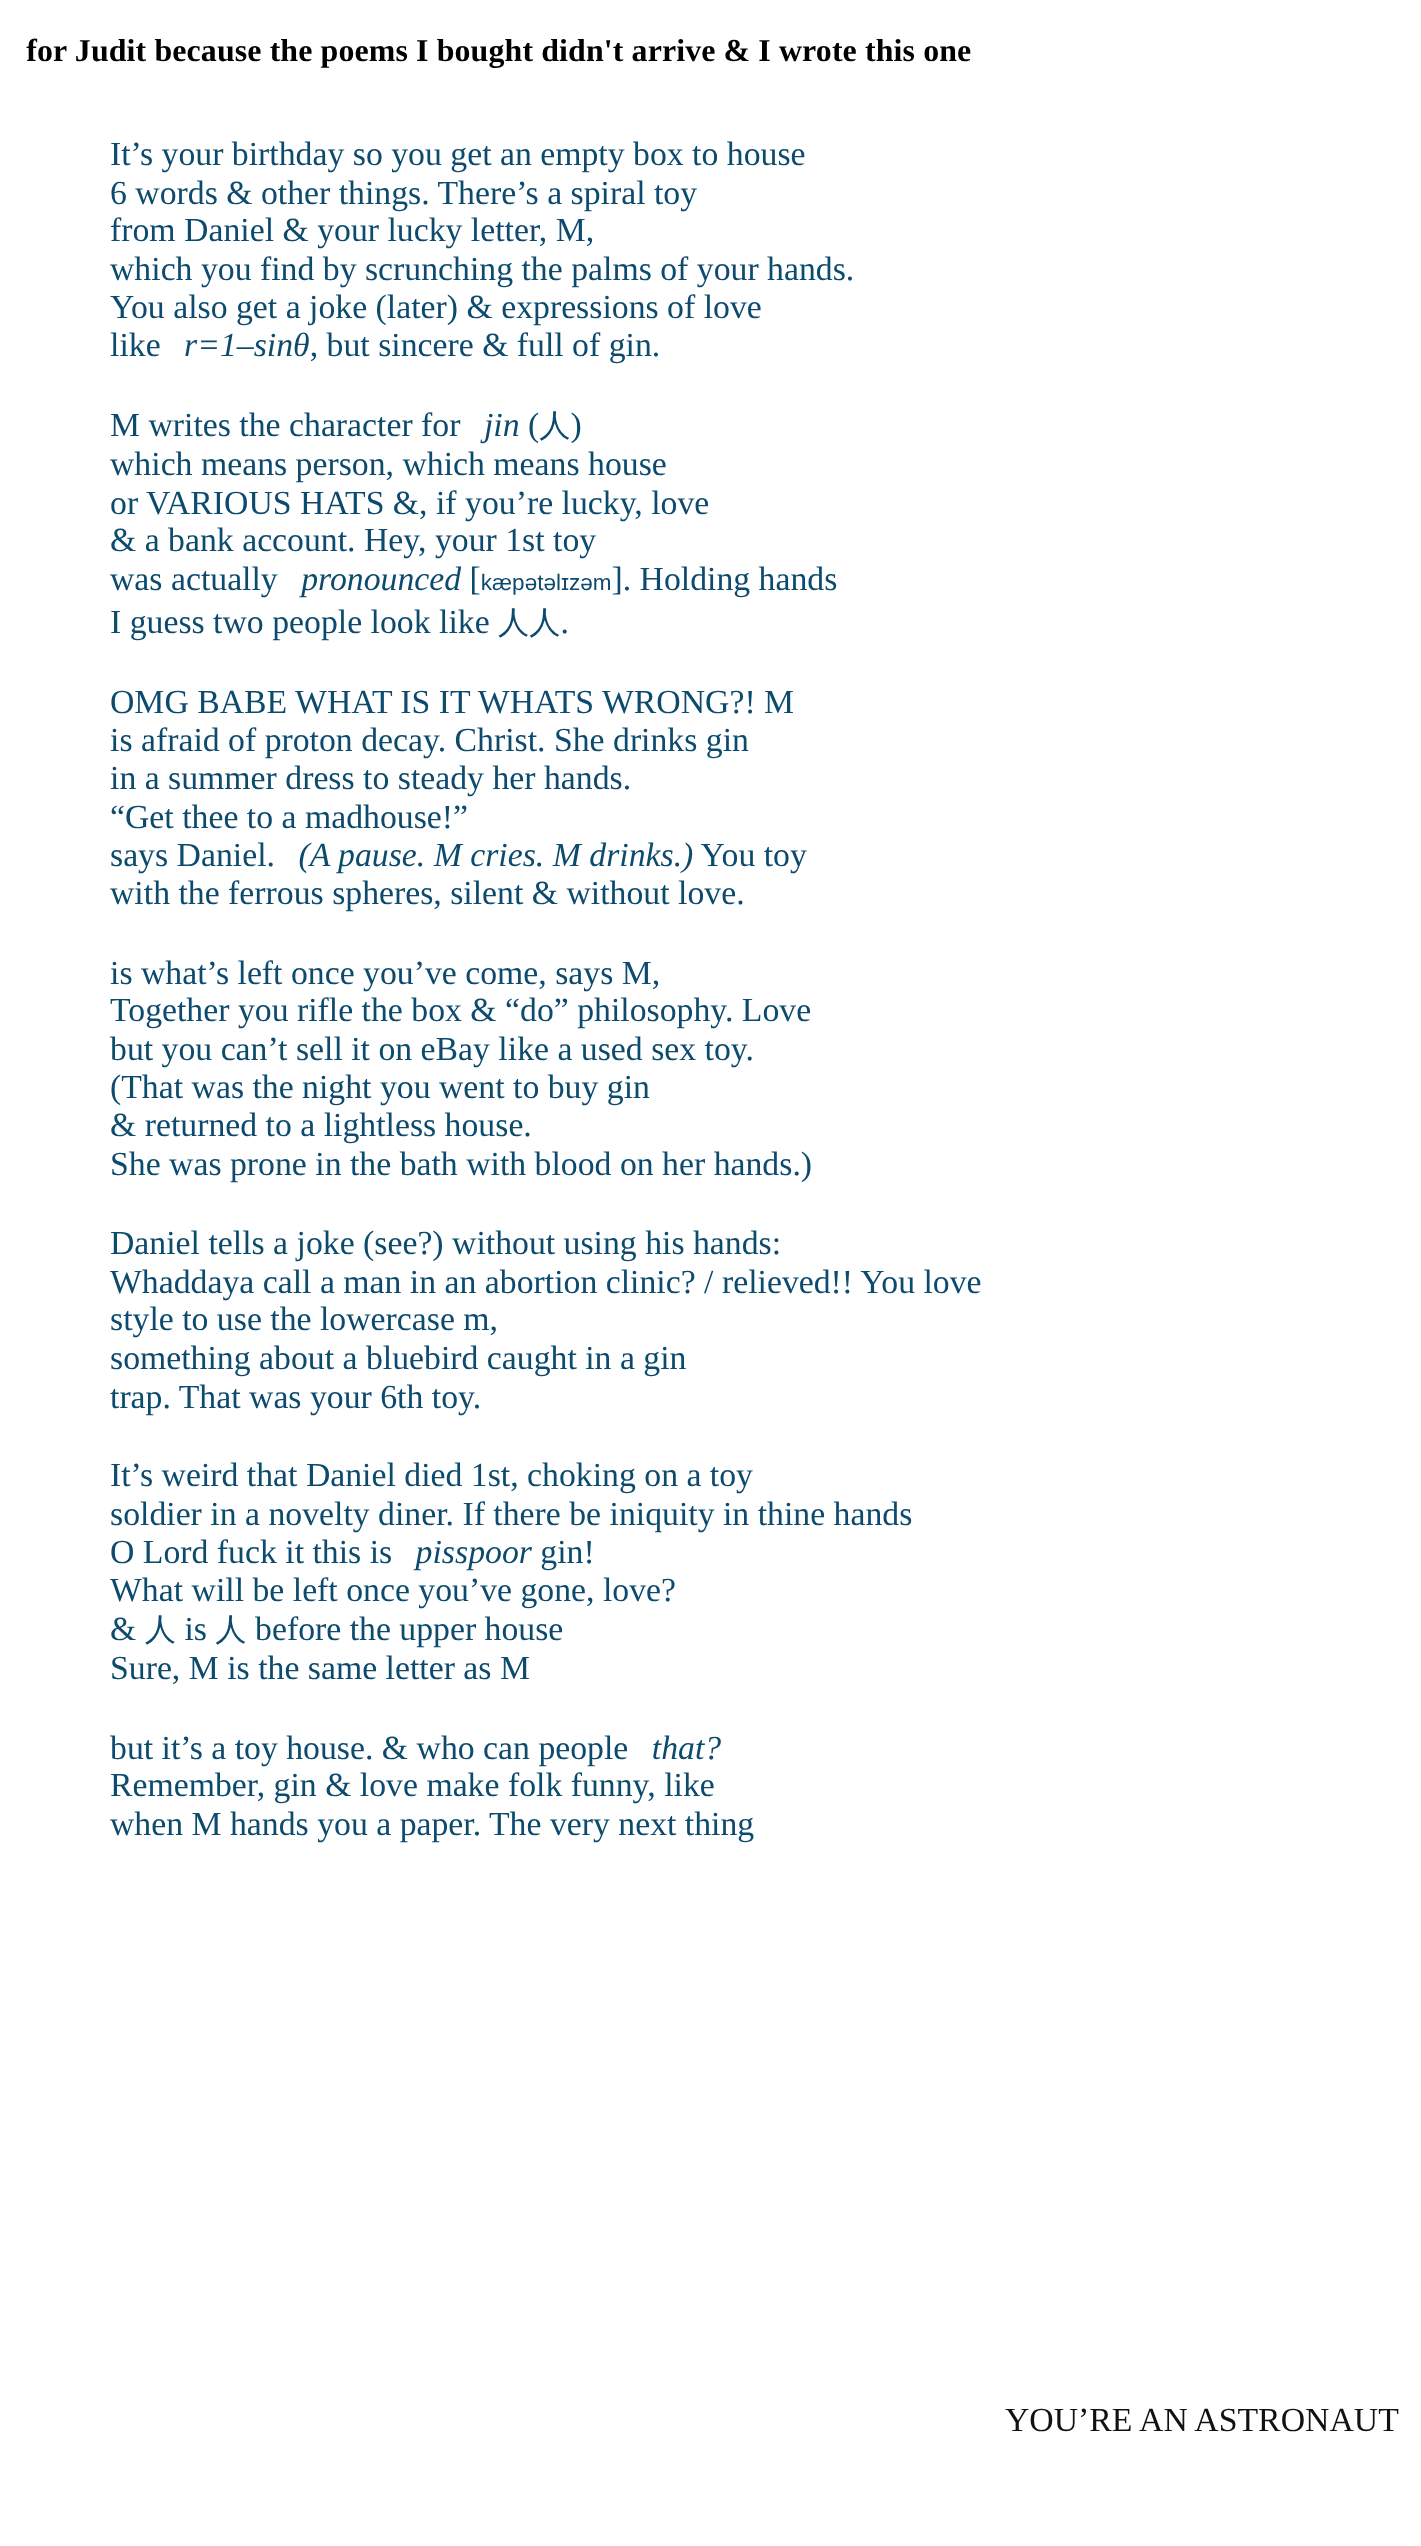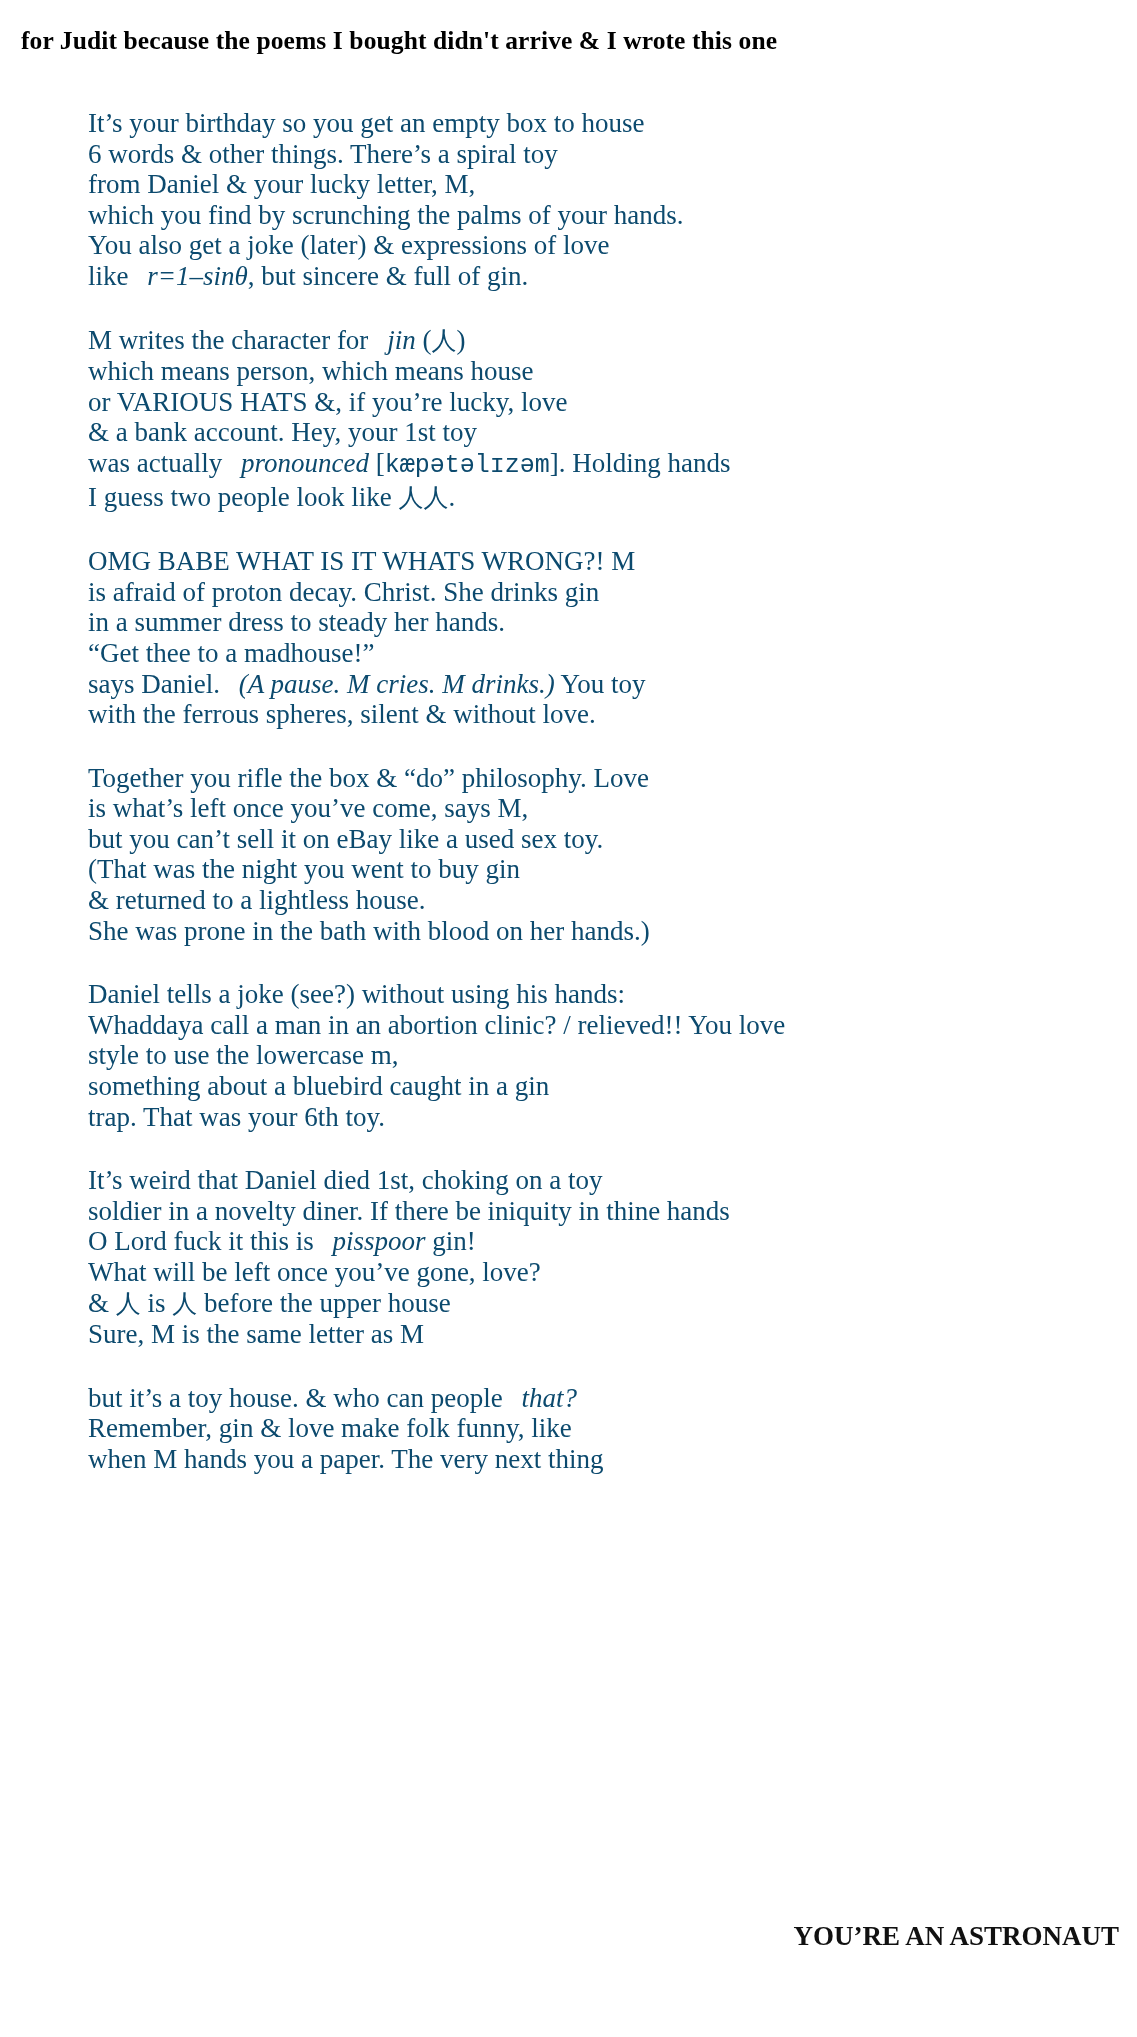--- a/index.html
+++ b/index.html
@@ -49,33 +49,32 @@
   }
   .line i, .line .it {
     font-style: italic;
     margin-left: 12px;
   }
   .cjk {
     font-family: "DejaVu Sans", sans-serif;
     font-size: 25px;
   }
   .ipa {
-    font-family: Liberation Mono, monospace;
-    font-size: 25px;
+    font-family: Liberation Sans, sans-serif;
+    font-size: 18px;
   }
   .closing {
     position: absolute;
     right: 18px;
     bottom: 18px;
     font-size: 27px;
     line-height: 30.6px;
     white-space: nowrap;
     text-align: right;
     color: #111;
-    font-weight: bold;
   }
 </style>
 </head>
 <body>
 
 <div class="page">
 
   <div class="poem-title">for Judit because the poems I bought didn't arrive &amp; I wrote this one</div>
 
   <div class="poem-body">
@@ -97,22 +96,22 @@
       </div>
       <div class="stanza">
         <div class="line"><span>OMG BABE WHAT IS IT WHATS WRONG?! M</span></div>
         <div class="line"><span>is afraid of proton decay. Christ. She drinks gin</span></div>
         <div class="line"><span>in a summer dress to steady her hands.</span></div>
         <div class="line"><span>“Get thee to a madhouse!”</span></div>
         <div class="line"><span>says Daniel. </span><i>(A pause. M cries. M drinks.)</i><span> You toy</span></div>
         <div class="line"><span>with the ferrous spheres, silent &amp; without love.</span></div>
       </div>
       <div class="stanza">
+        <div class="line"><span>is what’s left once you’ve come, says M,</span></div>
         <div class="line"><span>Together you rifle the box &amp; “do” philosophy. Love</span></div>
-        <div class="line"><span>is what’s left once you’ve come, says M,</span></div>
         <div class="line"><span>but you can’t sell it on eBay like a used sex toy.</span></div>
         <div class="line"><span>(That was the night you went to buy gin</span></div>
         <div class="line"><span>&amp; returned to a lightless house.</span></div>
         <div class="line"><span>She was prone in the bath with blood on her hands.)</span></div>
       </div>
       <div class="stanza">
         <div class="line"><span>Daniel tells a joke (see?) without using his hands:</span></div>
         <div class="line"><span>Whaddaya call a man in an abortion clinic? / relieved!! You love</span></div>
         <div class="line"><span>style to use the lowercase m,</span></div>
         <div class="line"><span>something about a bluebird caught in a gin</span></div>

